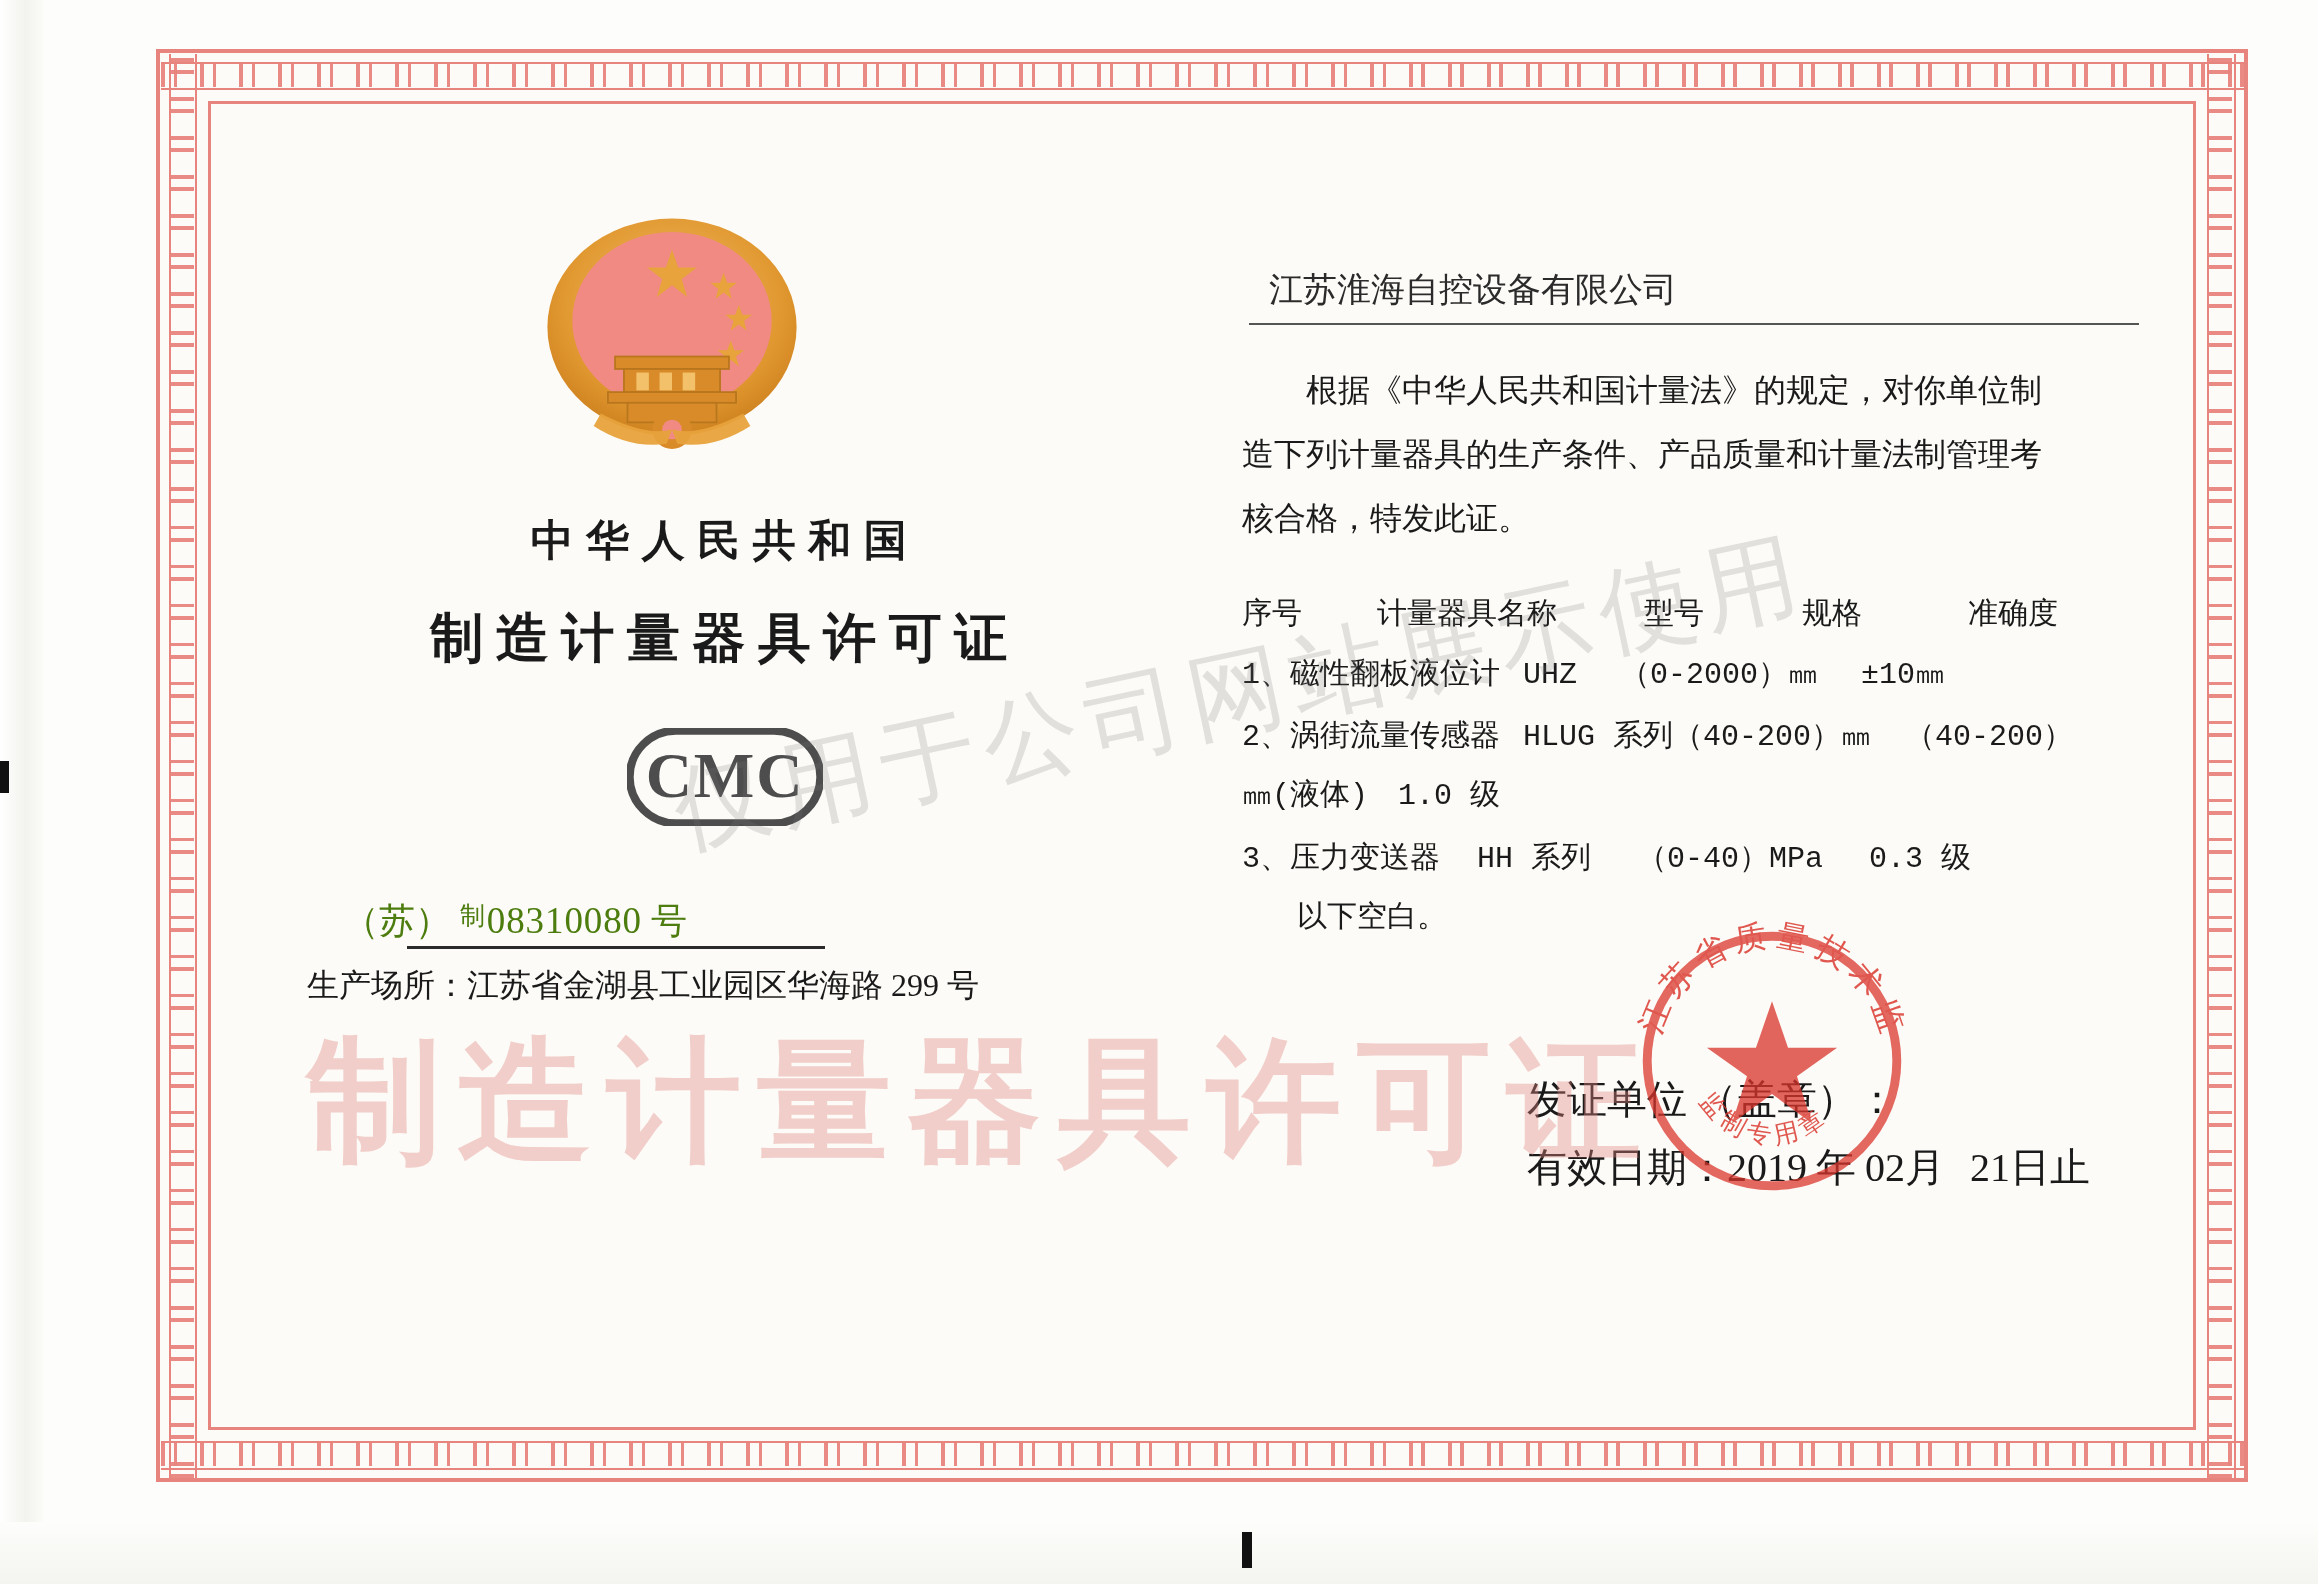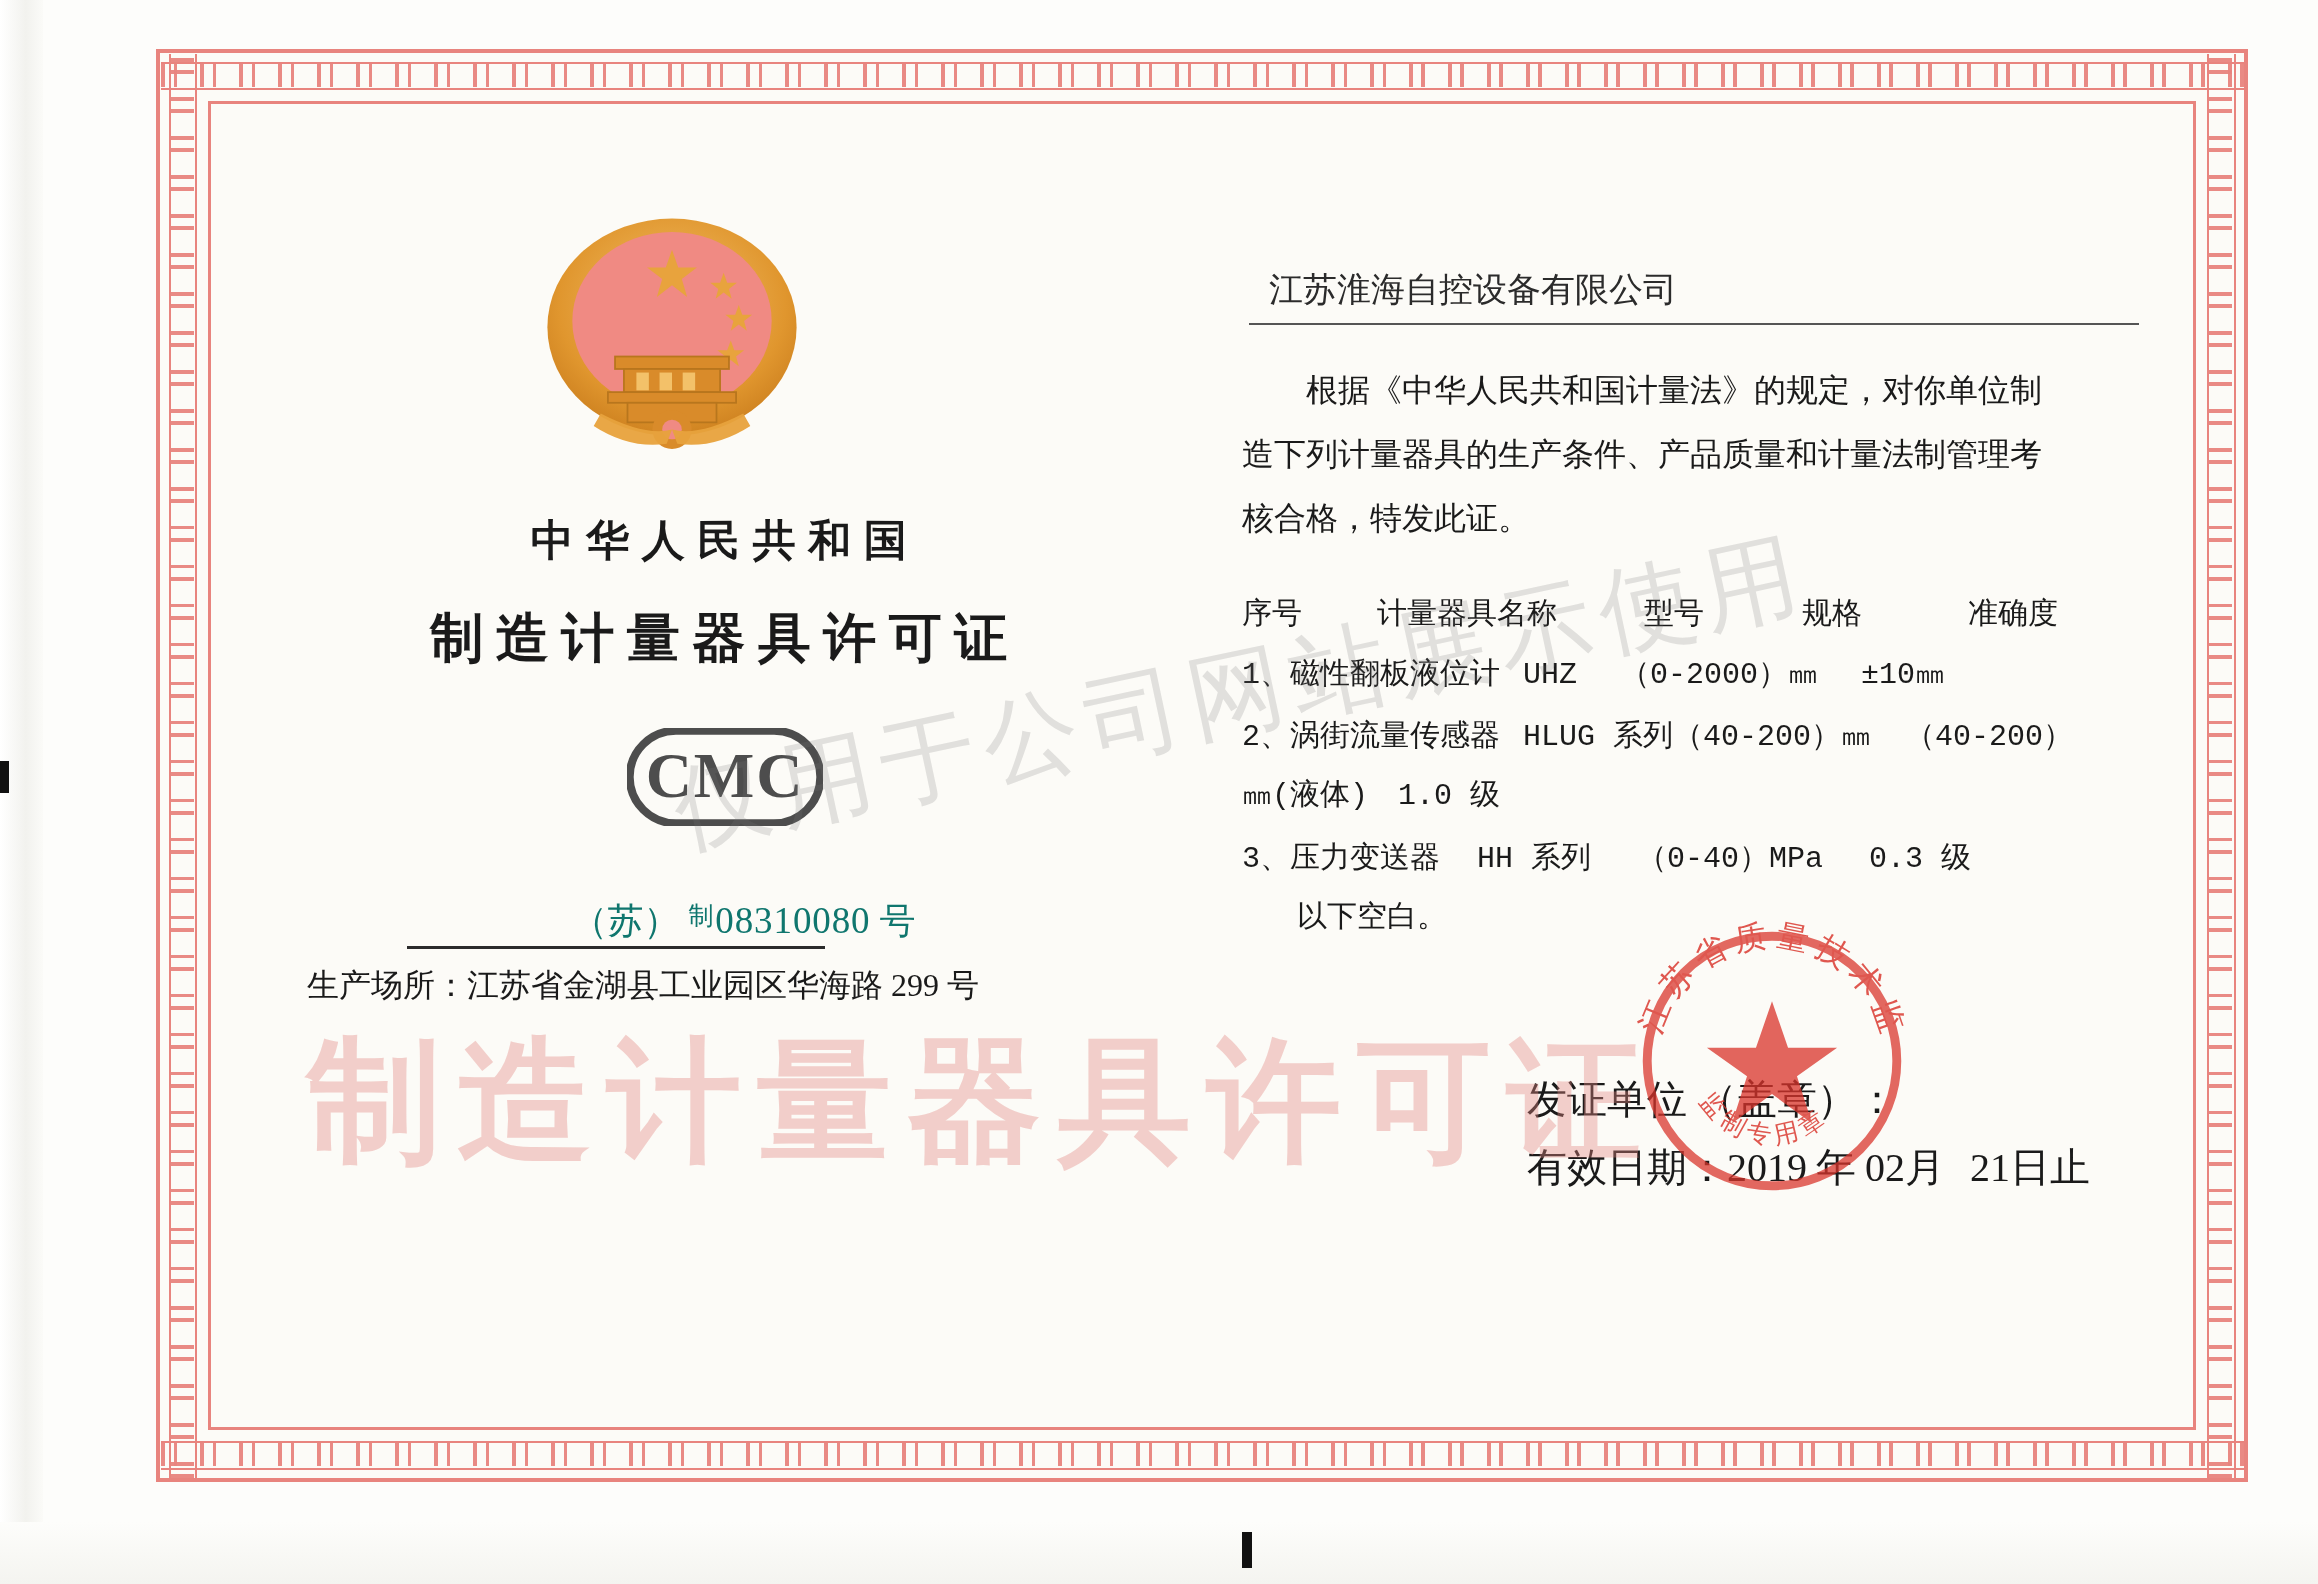--- a/index.html
+++ b/index.html
@@ -101,21 +101,21 @@
   #title1{top:354px;font-size:43px;}
   #title2{top:445px;font-size:53px;}
 
   #cmc-mark{
     position:absolute;left:329px;top:570px;width:196px;height:98px;
   }
   #cmc-mark svg{display:block;}
 
   #license-no{
     position:absolute;left:45px;top:739px;width:801px;
-    font-size:36px;color:#0f766e;white-space:nowrap;text-align:center;
+    font-size:36px;color:#4d7c0f;white-space:nowrap;
   }
   #license-no .paren{font-size:36px;}
   #license-no .zhi{font-size:25px;vertical-align:9px;margin:0 1.8px 0 9px;}
   #license-no .num{
     font-family:"Liberation Serif",serif;font-size:37px;letter-spacing:0.9px;
     border-bottom:0;
   }
   #license-underline{
     position:absolute;left:109px;top:788px;width:418px;height:2.7px;background:#2b2b2b;
   }

